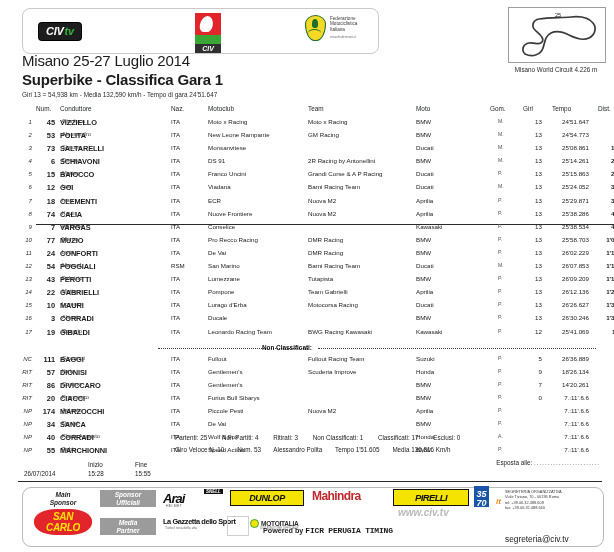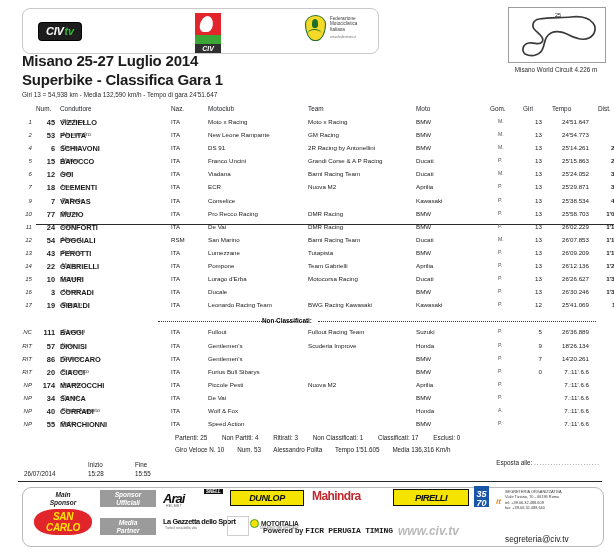--- a/index.html
+++ b/index.html
@@ -52,21 +52,21 @@
     background:#1f6f2a;border-radius:50% 50% 30% 30%;
   }
   .fmi-shield:after{
     content:"";position:absolute;left:1.5px;top:13px;width:13px;height:7px;
     border-top:1.6px solid #1f6f2a;border-radius:50%;
   }
   .fmi-txt{margin-left:4px;font-size:4.6px;line-height:5.6px;color:#3c3c3c;}
   .fmi-url{font-size:3.4px;color:#777;margin-top:2px;}
 
   
-  .title1{position:absolute;left:22px;top:52px;font-size:15px;font-weight:bold;letter-spacing:-0.2px;}
+  .title1{position:absolute;left:22px;top:52px;font-size:15px;font-weight:normal;letter-spacing:-0.2px;}
   .title2{position:absolute;left:22px;top:71px;font-size:15px;font-weight:bold;letter-spacing:-0.2px;}
   .subtitle{position:absolute;left:22px;top:91px;font-size:6.4px;color:#2b2b2b;}
 
   
   .circuit-box{position:absolute;left:508px;top:7px;width:96px;height:54px;border:1px solid #9d9d9d;background:#fff;}
   .circuit-cap{position:absolute;left:498px;top:66px;width:116px;text-align:center;font-size:6.3px;color:#2b2b2b;}
 
   
   .tbl{position:absolute;left:18px;top:105px;width:582px;font-size:6.2px;}
   .thead{position:relative;height:13px;}
@@ -165,21 +165,21 @@
     padding-top:4px;box-sizing:border-box;font-style:italic;
   }
   .t3570-it{position:absolute;left:496px;top:497px;font-size:8px;font-weight:bold;font-style:italic;color:#f08a1c;}
   .gazzetta{position:absolute;left:163px;top:517px;font-size:7.4px;font-weight:bold;color:#111;letter-spacing:-.4px;}
   .gazzetta-sub{position:absolute;left:165px;top:526px;font-size:3.4px;color:#666;}
   .motoitalia{position:absolute;left:250px;top:519px;display:flex;align-items:center;}
   .mi-badge{width:7px;height:7px;background:#f4e400;border:.8px solid #3aa635;border-radius:50%;}
   .mi-txt{font-size:6.6px;font-weight:bold;color:#2b2b2b;margin-left:2px;letter-spacing:-.3px;}
   .mi-sub{position:absolute;left:260px;top:526px;font-size:3px;color:#777;}
   .mi-box{position:absolute;left:227px;top:516px;width:20px;height:18px;border:1px solid #cfcfcf;}
-  .wwwciv{position:absolute;left:398px;top:524px;font-size:12px;font-weight:bold;font-style:italic;color:#b9b9b9;}
+  .wwwciv{position:absolute;left:398px;top:507px;font-size:10px;font-weight:bold;font-style:italic;color:#b9b9b9;}
   .powered{position:absolute;left:263px;top:526px;font-size:7.2px;font-weight:bold;color:#1b1b1b;}
   .powered b{font-size:8px;letter-spacing:-.2px;font-family:Liberation Mono, monospace;}
   .segr-title{position:absolute;left:505px;top:489px;font-size:3.9px;color:#3c3c3c;line-height:5.4px;}
   .segr-mail{position:absolute;left:505px;top:527px;font-size:8.3px;color:#1b1b1b;margin-top:7px;}
 </style>
 </head>
 <body>
 
 <div class="banner">
   <div class="civtv-logo">
@@ -264,20 +264,36 @@
         <span class="c-gom">M.</span>
         <span class="c-giri">13</span>
         <span class="c-tempo">24'54.773</span>
         <span class="c-dist">3.126</span>
         <span class="c-surname">
           <span>POLITA</span>
           <span class="c-name">Alessandro</span>
         </span>
       </div>
       <div class="row">
+        <span class="c-pos">3</span>
+        <span class="c-num">73</span>
+        <span class="c-naz">ITA</span>
+        <span class="c-club">Monsanvitese</span>
+        <span class="c-team"></span>
+        <span class="c-moto">Ducati</span>
+        <span class="c-gom">M.</span>
+        <span class="c-giri">13</span>
+        <span class="c-tempo">25'08.861</span>
+        <span class="c-dist">17.214</span>
+        <span class="c-surname">
+          <span>SALTARELLI</span>
+          <span class="c-name">Simone</span>
+        </span>
+      </div>
+      <div class="row">
         <span class="c-pos">4</span>
         <span class="c-num">6</span>
         <span class="c-naz">ITA</span>
         <span class="c-club">DS 91</span>
         <span class="c-team">2R Racing by Antonellini</span>
         <span class="c-moto">BMW</span>
         <span class="c-gom">M.</span>
         <span class="c-giri">13</span>
         <span class="c-tempo">25'14.261</span>
         <span class="c-dist">22.614</span>
@@ -325,20 +341,36 @@
         <span class="c-club">ECR</span>
         <span class="c-team">Nuova M2</span>
         <span class="c-moto">Aprilia</span>
         <span class="c-gom">P.</span>
         <span class="c-giri">13</span>
         <span class="c-tempo">25'29.871</span>
         <span class="c-dist">38.224</span>
         <span class="c-surname">
           <span>CLEMENTI</span>
           <span class="c-name">Ivan</span>
+        </span>
+      </div>
+      <div class="row">
+        <span class="c-pos">8</span>
+        <span class="c-num">74</span>
+        <span class="c-naz">ITA</span>
+        <span class="c-club">Nuove Frontiere</span>
+        <span class="c-team">Nuova M2</span>
+        <span class="c-moto">Aprilia</span>
+        <span class="c-gom">P.</span>
+        <span class="c-giri">13</span>
+        <span class="c-tempo">25'38.286</span>
+        <span class="c-dist">46.639</span>
+        <span class="c-surname">
+          <span>CALIA</span>
+          <span class="c-name">Kevin</span>
         </span>
       </div>
       <div class="row">
         <span class="c-pos">9</span>
         <span class="c-num">7</span>
         <span class="c-naz">ITA</span>
         <span class="c-club">Conselice</span>
         <span class="c-team"></span>
         <span class="c-moto">Kawasaki</span>
         <span class="c-gom">P.</span>

